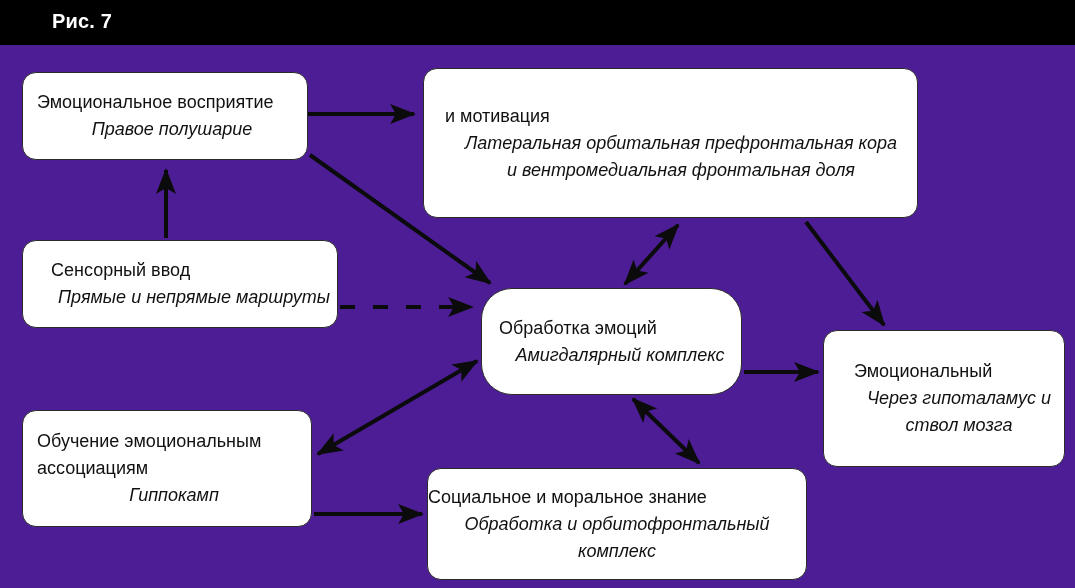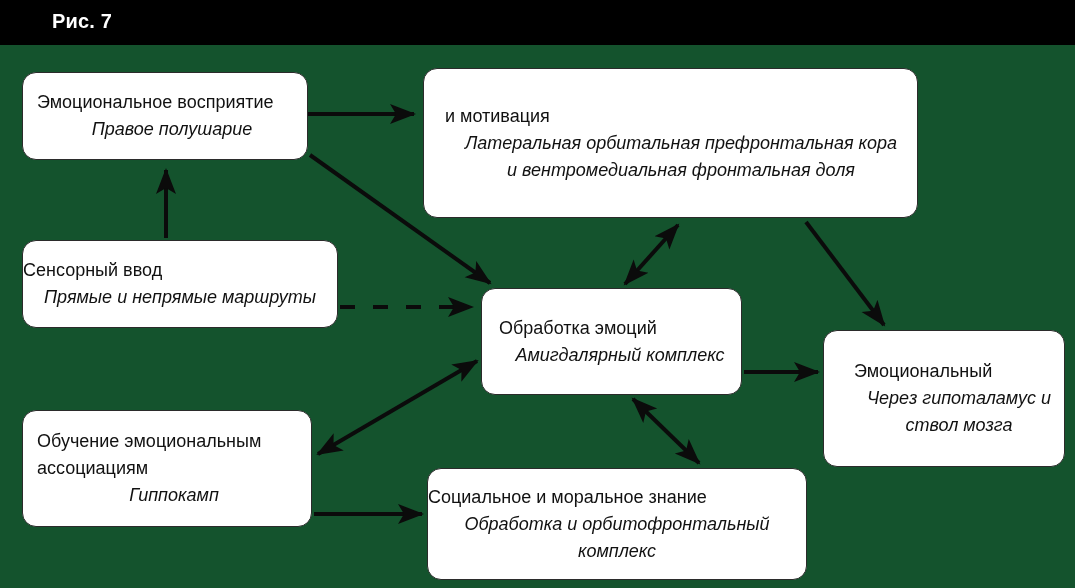--- a/index.html
+++ b/index.html
@@ -1,19 +1,19 @@
 <!DOCTYPE html>
 <html><head>
 <meta charset="utf-8">
 <style>
   html,body{margin:0;padding:0;background:#ffffff;}
   #canvas{
     position:relative;
     width:1075px;height:588px;
-    background:#14532d;
+    background:#4c1d95;
     font-family:"Liberation Sans","DejaVu Sans",sans-serif;
     color:#111111;
     overflow:hidden;
   }
   .header-bar{
     position:absolute;left:0;top:0;width:1075px;height:45px;
     background:#000000;
   }
   .figure-label{
     position:absolute;left:52px;top:10px;
@@ -27,22 +27,22 @@
     box-sizing:border-box;
     display:flex;flex-direction:column;justify-content:center;
     font-size:18px;line-height:27px;
     z-index:2;
   }
   .node .subtitle{font-style:italic;text-align:center;}
   .line{white-space:nowrap;}
   
   #node-a{left:22px;  top:72px;  width:286px; height:88px;  padding-left:14px;}
   #node-b{left:423px; top:68px;  width:495px; height:150px; padding-left:21px;}
-  #node-c{left:22px;  top:240px; width:316px; height:88px;  padding-left:0;}
-  #node-d{left:481px; top:288px; width:261px; height:107px; padding-left:17px;}
+  #node-c{left:22px;  top:240px; width:316px; height:88px;  padding-left:28px;}
+  #node-d{left:481px; top:288px; width:261px; height:107px; padding-left:17px;border-radius:31px;}
   #node-e{left:823px; top:330px; width:242px; height:137px; padding-left:30px;}
   #node-f{left:22px;  top:410px; width:290px; height:117px; padding-left:14px;}
   #node-g{left:427px; top:468px; width:380px; height:112px; }
   #arrow-layer{position:absolute;left:0;top:0;z-index:1;}
   #arrow-layer line{stroke:#0b0b0b;stroke-width:4;}
 </style>
 </head>
 <body>
 
 <div id="canvas">

